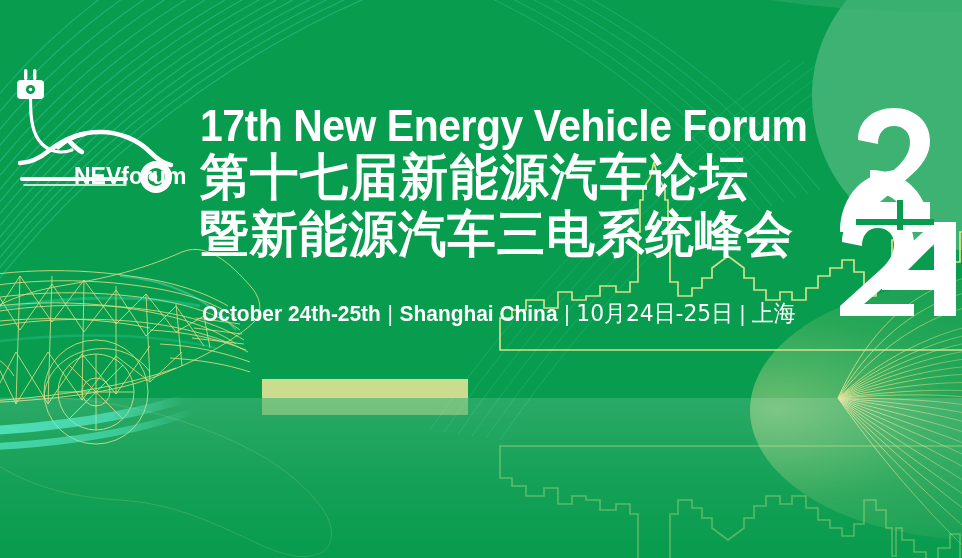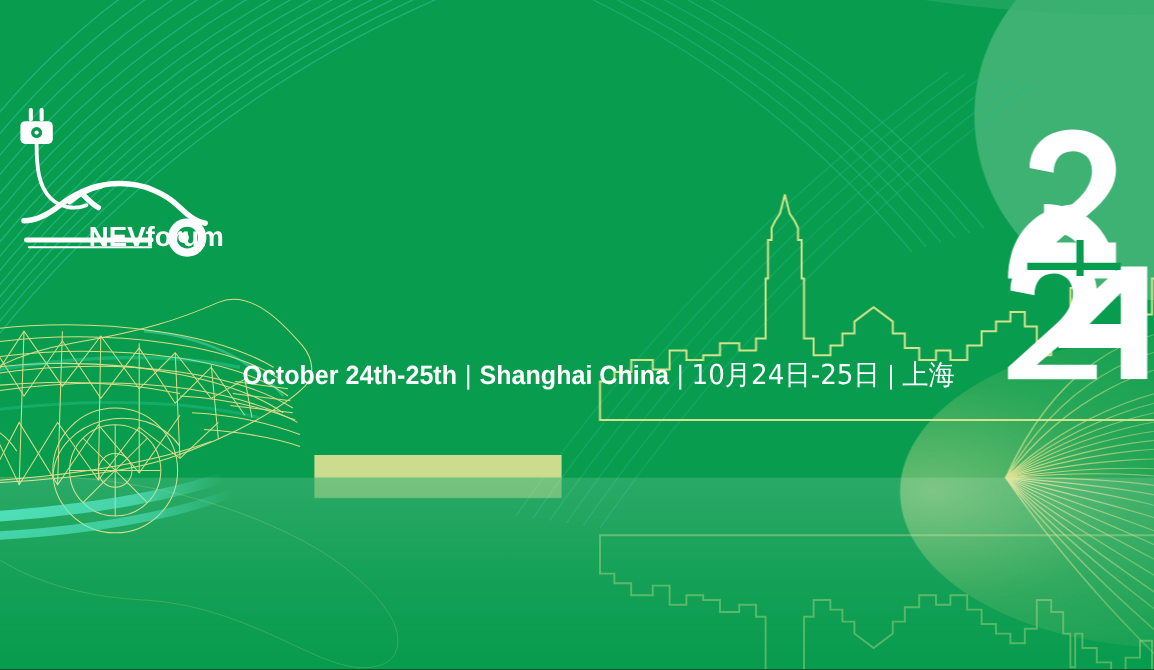--- a/index.html
+++ b/index.html
@@ -8,21 +8,21 @@
     width:962px;height:558px;
     overflow:hidden;
     background:#089C4E;
     font-family:"Liberation Sans","DejaVu Sans",sans-serif;
     user-select:none;
   }
   .layer{position:absolute;inset:0;}
   svg.layer{width:962px;height:558px;display:block;}
 
   
-  #logo{position:absolute;left:8px;top:85px;width:178px;height:140px;}
+  #logo{position:absolute;left:8px;top:64px;width:178px;height:140px;}
 
   
   #textblock{position:absolute;left:200px;top:103px;width:640px;}
   .t-en{
     font-family:"Liberation Sans","DejaVu Sans",sans-serif;
     font-weight:700;
     font-size:44px;
     line-height:46px;
     letter-spacing:-0.5px;
     color:#ffffff;
@@ -298,20 +298,25 @@
         <circle cx="145" cy="113" r="4.4" fill="#ffffff"></circle>
       </g>
 
       <path d="M14,115 L118,115" stroke="#ffffff" stroke-width="4" stroke-linecap="round"></path>
       <path d="M16,121 L118,121" stroke="#ffffff" stroke-width="1.6" stroke-linecap="round"></path>
 
       <text x="66" y="120" font-family="Liberation Sans, sans-serif" font-size="23" font-weight="700" fill="#ffffff">NEVforum</text>
     </svg>
   </div>
 
+  <div id="textblock">
+    <div class="t-en">17th New Energy Vehicle Forum</div>
+    <div class="t-cn l1">第十七届新能源汽车论坛</div>
+    <div class="t-cn l2">暨新能源汽车三电系统峰会</div>
+  </div>
 
   <div id="dateline"><span>October 24th-25th</span><span class="sep">|</span><span>Shanghai China</span><span class="sep">|</span><span class="cn">10月24日-25日</span><span class="sep">|</span><span class="cn">上海</span></div>
 
   <div id="year">
     <svg viewBox="0 0 124 212" width="124" height="212">
       <g fill="#ffffff">
 
         <g>
           <path d="M20,36 C20,16 36,4 56,4 C76,4 92,17 92,37 C92,51 84,62 70,74
                    L42,98 L92,98 L92,118 L18,118 L18,100 L58,64

